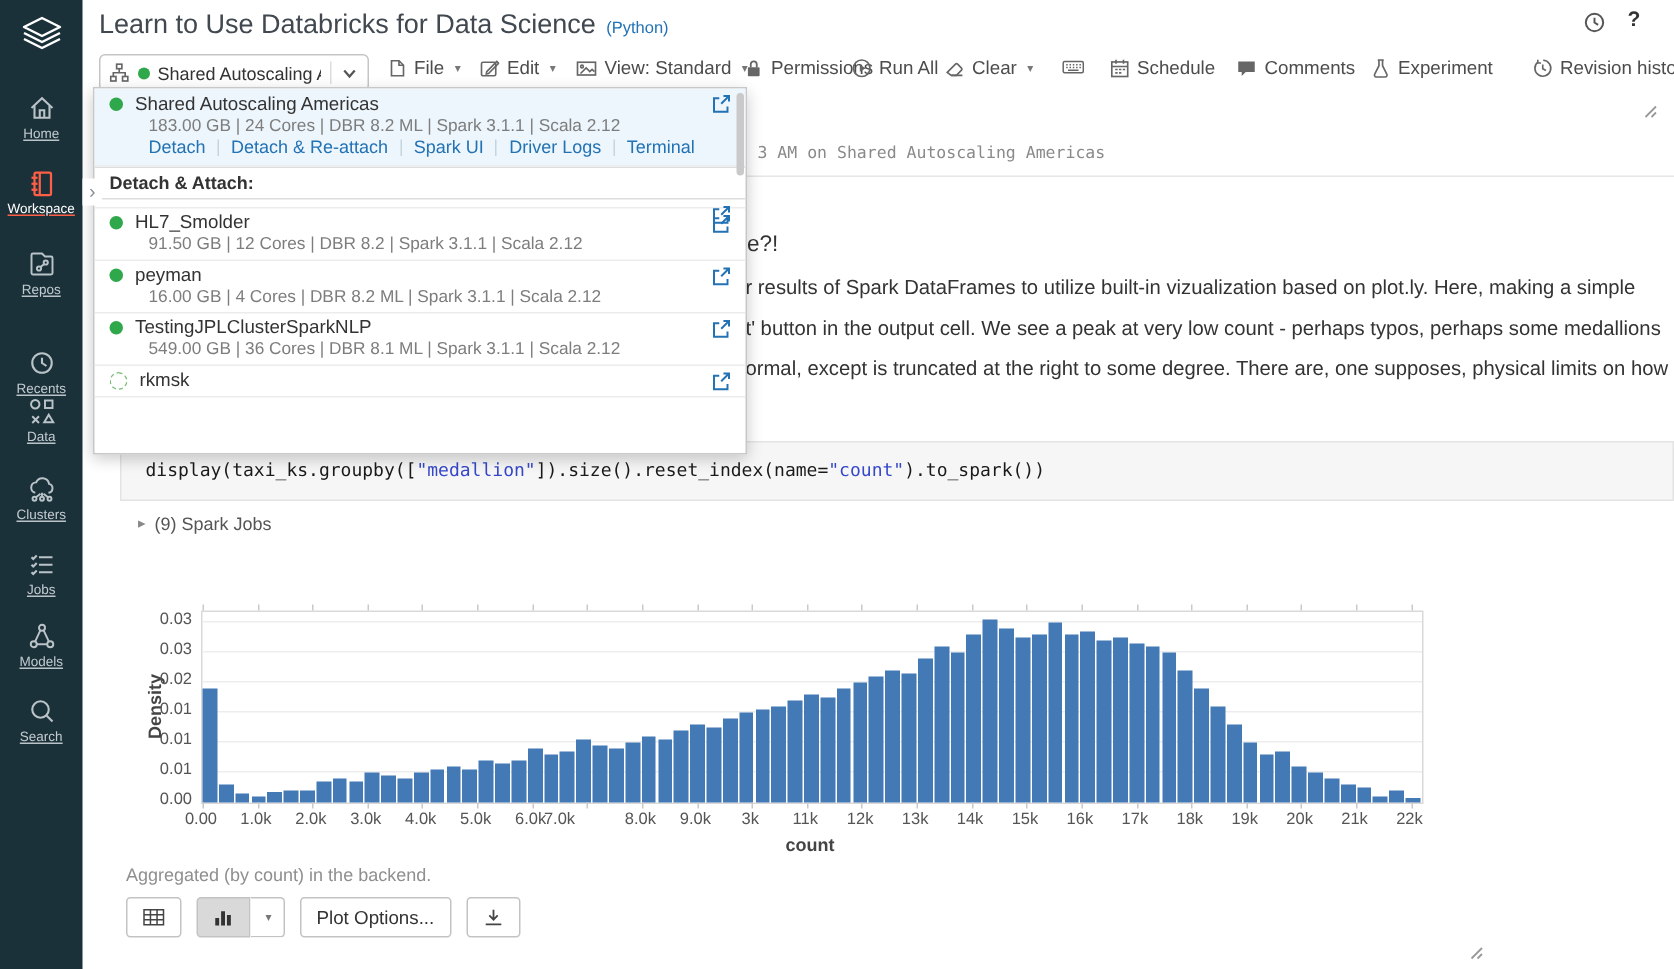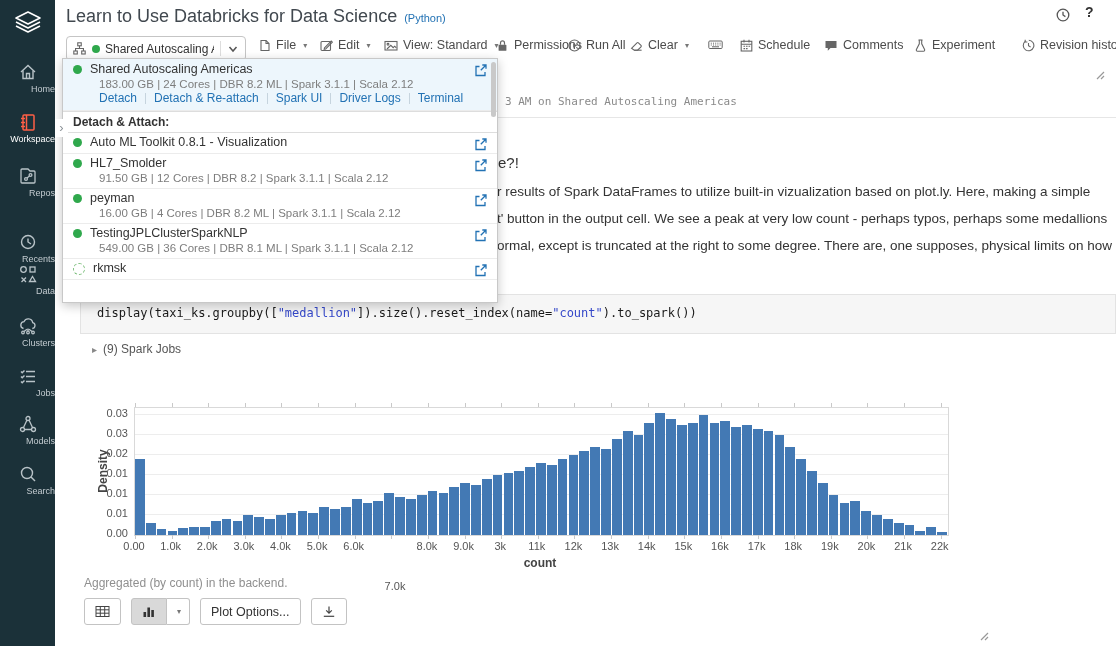--- a/index.html
+++ b/index.html
@@ -1,20 +1,20 @@
 <!DOCTYPE html>
 <html><head>
 <meta charset="utf-8">
 <style>
   html,body{margin:0;padding:0;background:#fff;}
   #app{position:relative;width:1116px;height:646px;overflow:hidden;background:#fff;
        font-family:"Liberation Sans",sans-serif;color:#333;}
   
   .sidebar{position:absolute;left:0;top:0;width:55px;height:646px;background:#1b3139;z-index:60;}
-  .side-item{position:absolute;width:55px;text-align:right;color:#b9c3c8;cursor:pointer;}
+  .side-item{position:absolute;width:55px;text-align:center;color:#b9c3c8;cursor:pointer;text-decoration:underline;}
   .side-item .lbl{display:block;font-size:9px;margin-top:2px;color:#c3cbd0;}
   .side-item svg{display:block;margin:0 auto;}
   .side-item.active{color:#ff5f46;}
   .side-item.active .lbl{color:#fff;}
   .logo{position:absolute;top:10px;width:55px;text-align:center;}
   .panel-toggle{position:absolute;left:55px;top:119px;width:13px;height:18px;z-index:61;
     color:#8a9196;font-size:13px;line-height:18px;text-align:center;cursor:pointer;background:#fff;}
   
   .titlebar{position:absolute;left:66px;top:6px;display:flex;align-items:baseline;gap:7px;}
   .title{font-size:18px;font-weight:400;color:#41484f;}
@@ -461,21 +461,21 @@
         </div>
     </div>
     <div id="x-ticks" style="position: absolute; left: 0px; top: 0px;">
         <div class="xlab" style="left: 112px; top: 172px;">0.00</div>
         <div class="xlab" style="left: 148.622px; top: 172px;">1.0k</div>
         <div class="xlab" style="left: 185.243px; top: 172px;">2.0k</div>
         <div class="xlab" style="left: 221.865px; top: 172px;">3.0k</div>
         <div class="xlab" style="left: 258.486px; top: 172px;">4.0k</div>
         <div class="xlab" style="left: 295.108px; top: 172px;">5.0k</div>
         <div class="xlab" style="left: 331.73px; top: 172px;">6.0k</div>
-        <div class="xlab" style="left: 373px; top: 172px; margin-top: 40px;">7.0k</div>
+        <div class="xlab" style="left: 351px; top: 172px;">7.0k</div>
         <div class="xlab" style="left: 404.973px; top: 172px;">8.0k</div>
         <div class="xlab" style="left: 441.595px; top: 172px;">9.0k</div>
         <div class="xlab" style="left: 478.216px; top: 172px;">3k</div>
         <div class="xlab" style="left: 514.838px; top: 172px;">11k</div>
         <div class="xlab" style="left: 551.459px; top: 172px;">12k</div>
         <div class="xlab" style="left: 588.081px; top: 172px;">13k</div>
         <div class="xlab" style="left: 624.703px; top: 172px;">14k</div>
         <div class="xlab" style="left: 661.324px; top: 172px;">15k</div>
         <div class="xlab" style="left: 697.946px; top: 172px;">16k</div>
         <div class="xlab" style="left: 734.568px; top: 172px;">17k</div>
@@ -548,24 +548,20 @@
         <svg width="13" height="13" viewBox="0 0 13 13" fill="none" stroke="#2272b4" stroke-width="1.3">
             <path d="M5.5 2.5 H2 V11.5 H11 V8"></path>
             <path d="M6.8 6.2 L12 1 M8.3 1 H12 V4.7"></path>
           </svg>
       </span>
     </div>
 
     <div class="dd-h mid">Detach &amp; Attach:</div>
 
     <div class="dd-row">
-      <div class="dd-name">
-          <span class="dot"></span>
-        <span>Auto ML Toolkit 0.8.1 - Visualization</span>
-        </div>
       <span class="ext">
         <svg width="13" height="13" viewBox="0 0 13 13" fill="none" stroke="#2272b4" stroke-width="1.3">
             <path d="M5.5 2.5 H2 V11.5 H11 V8"></path>
             <path d="M6.8 6.2 L12 1 M8.3 1 H12 V4.7"></path>
           </svg></span>
     </div>
     <div class="dd-row">
       <div class="dd-name">
           <span class="dot"></span>
         <span>HL7_Smolder</span>

